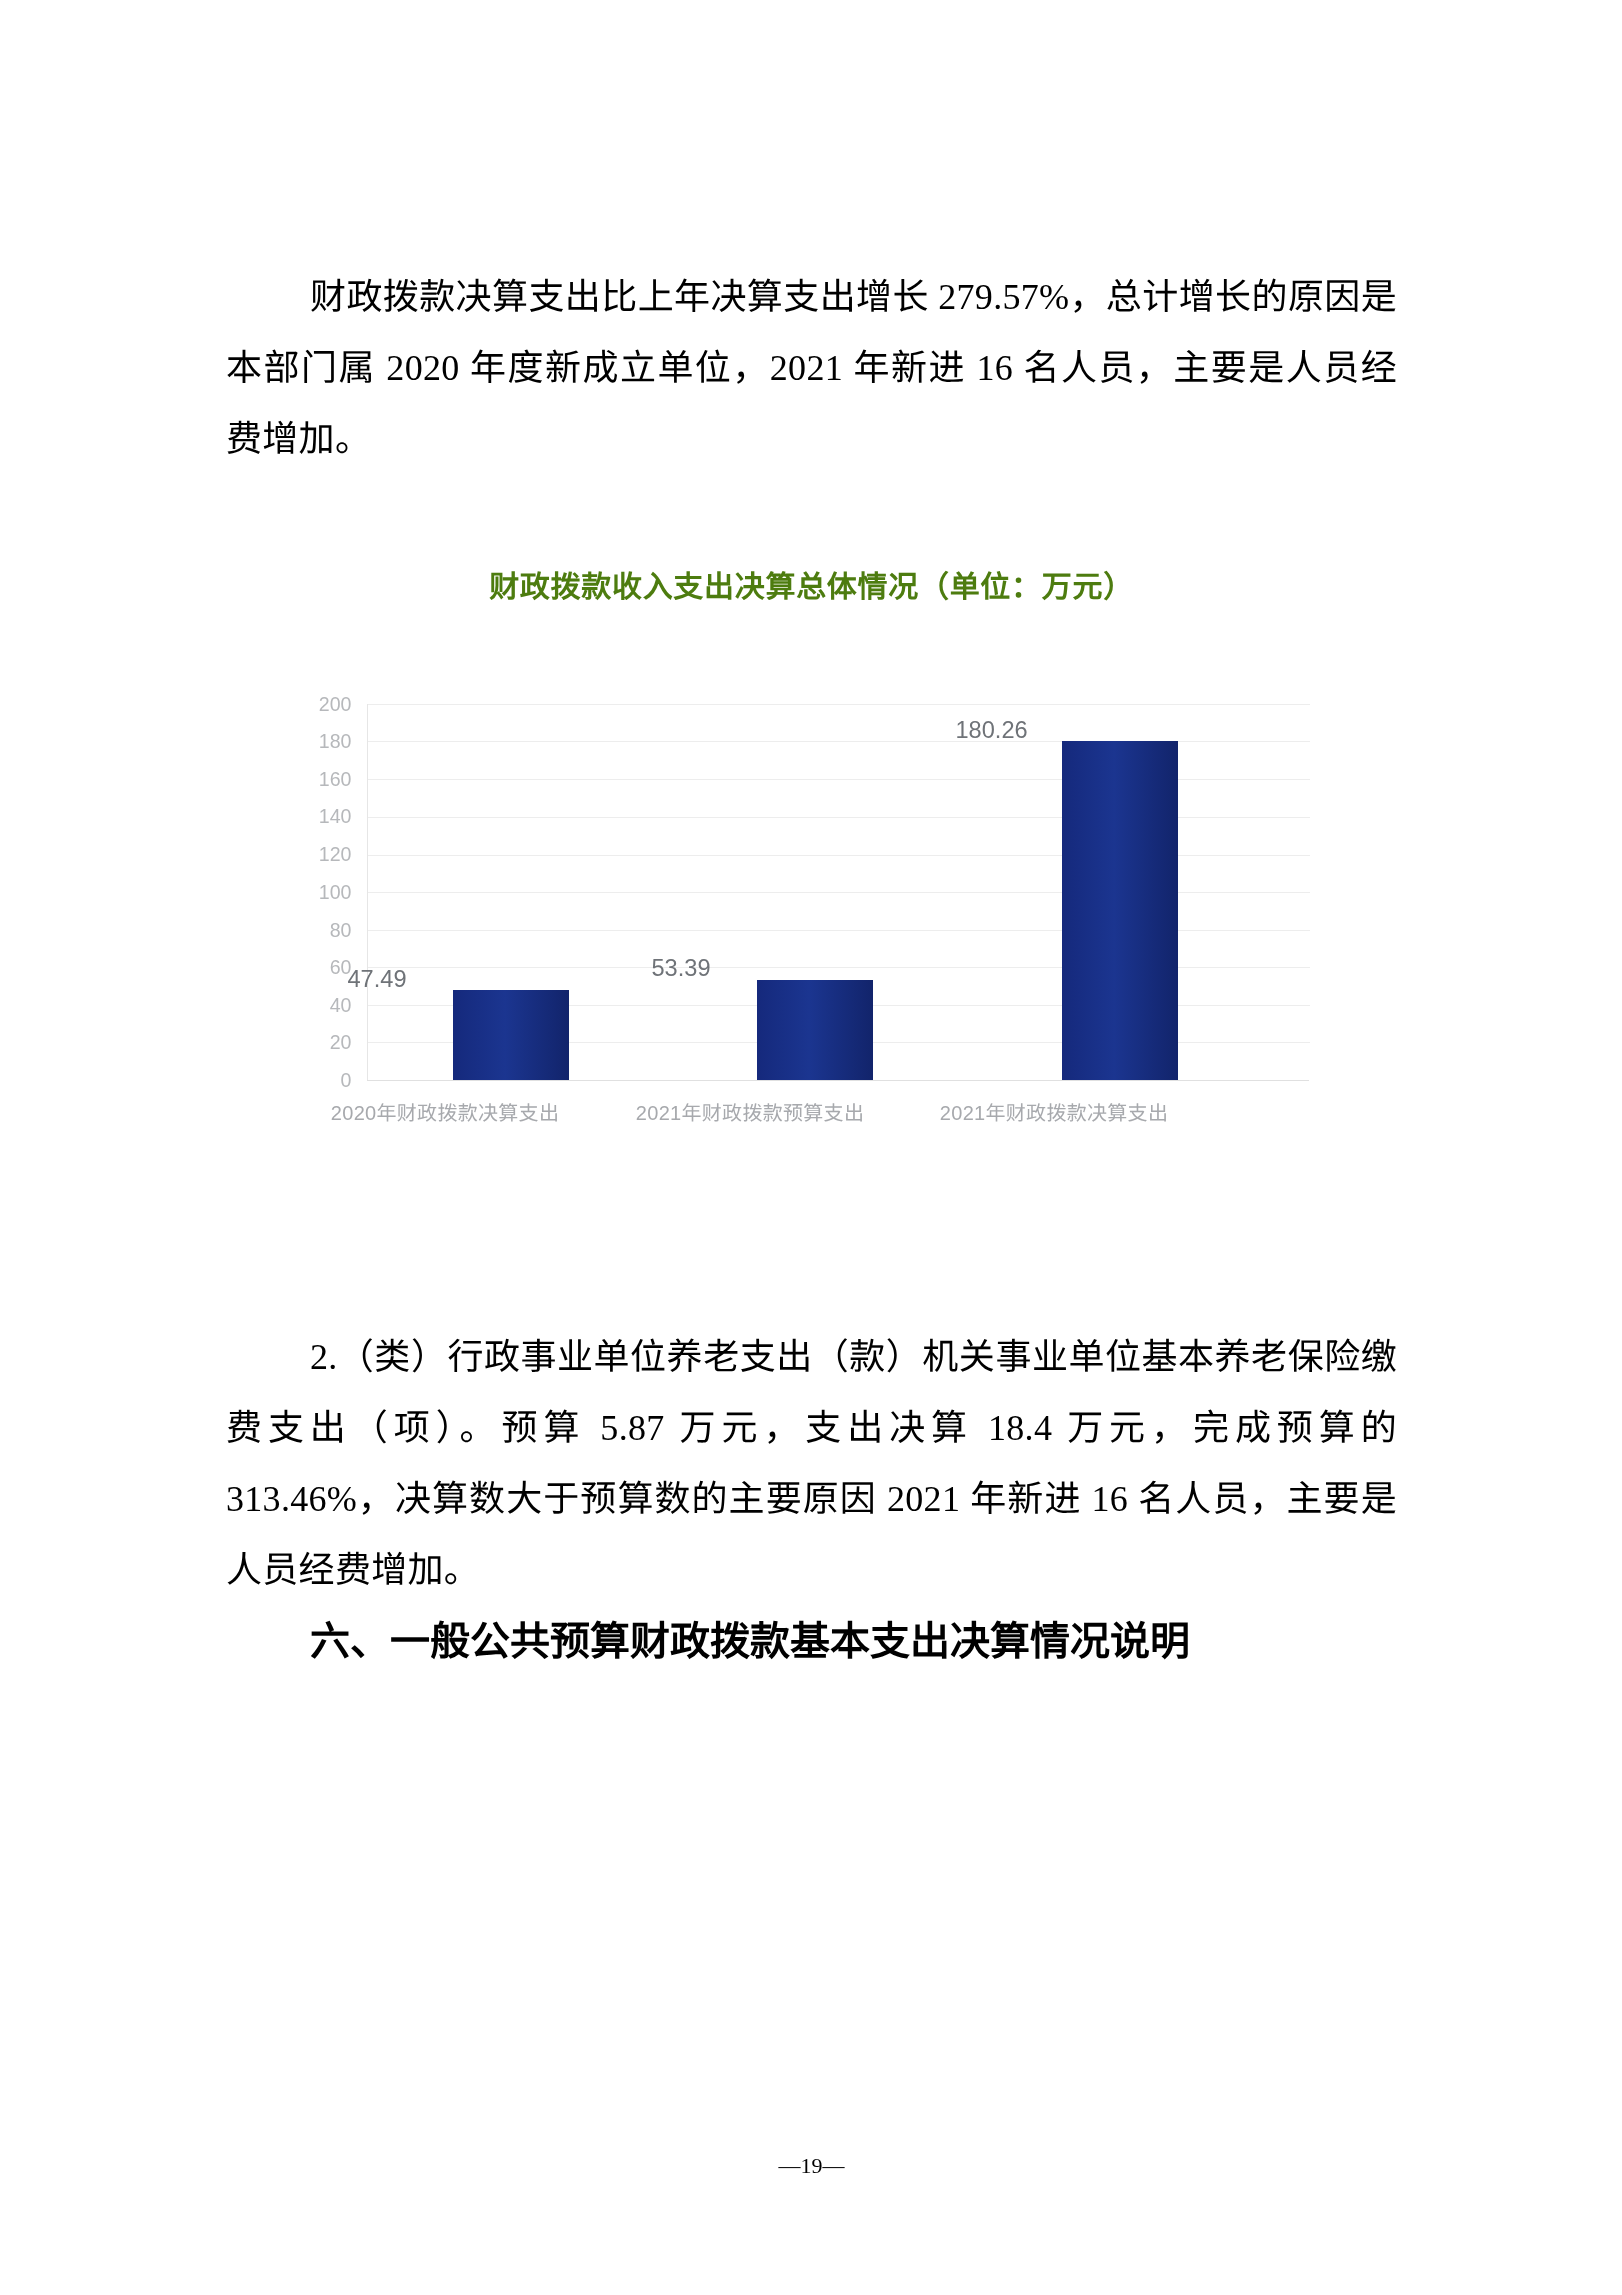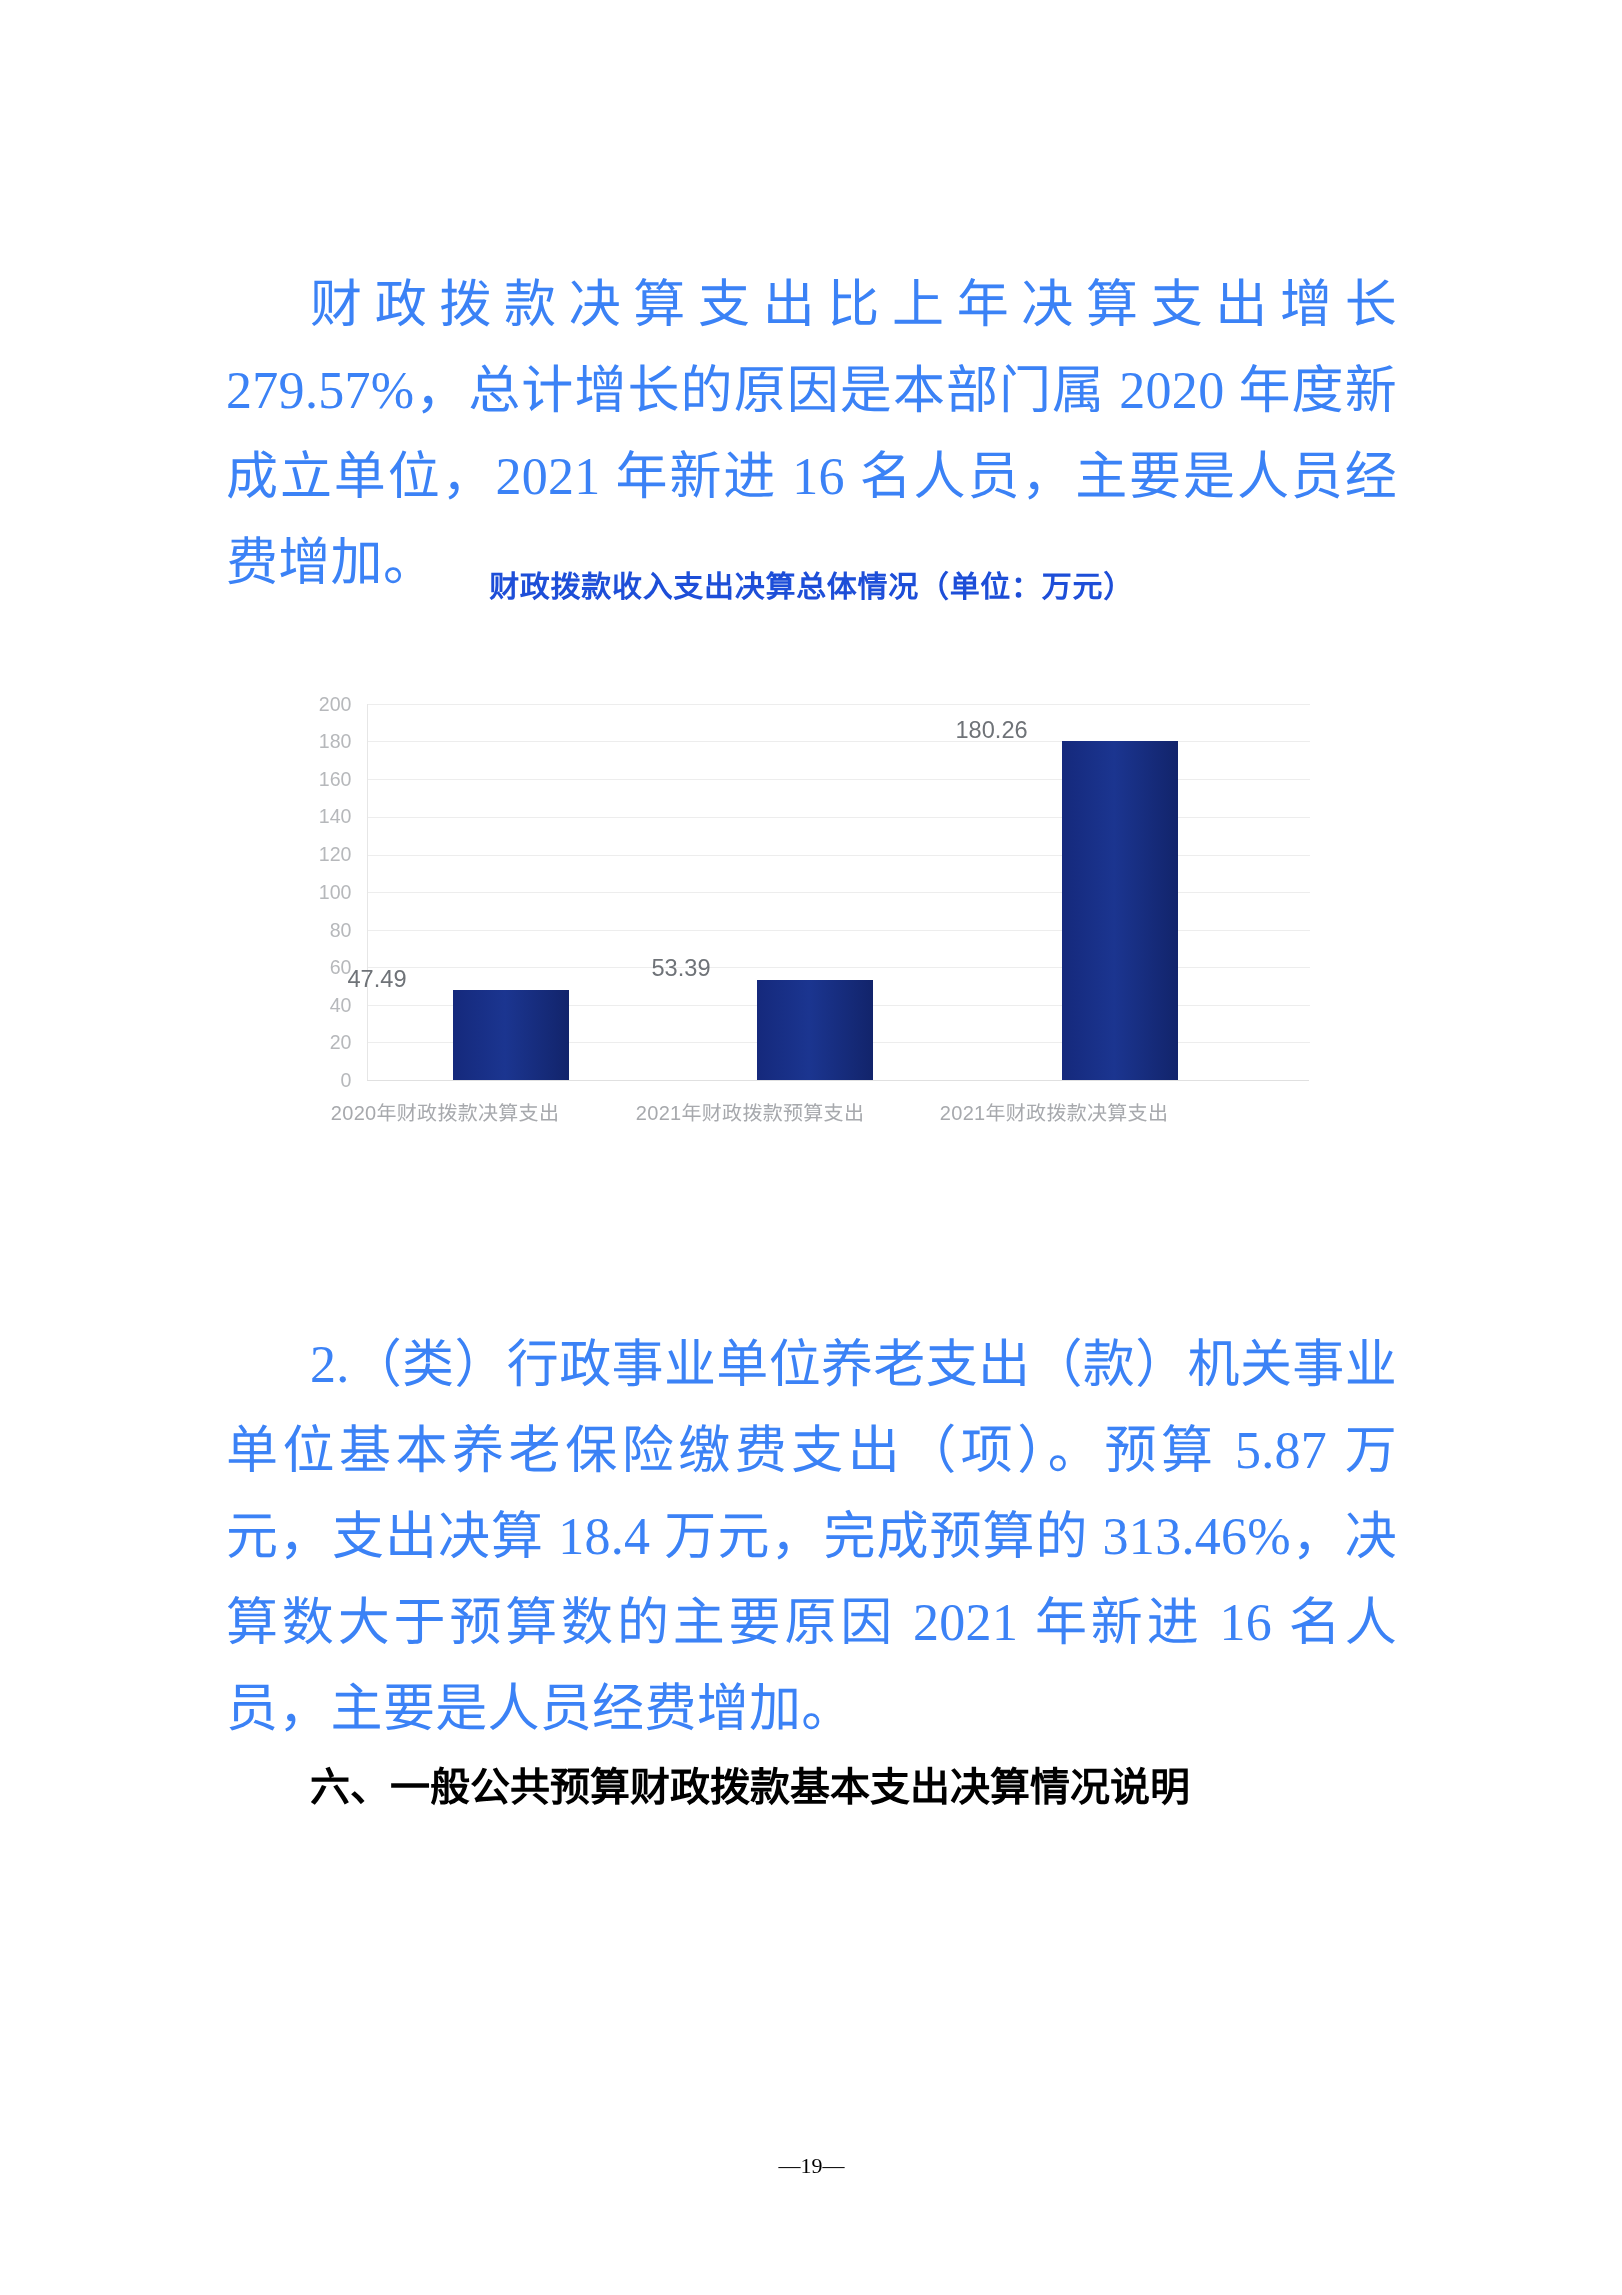--- a/index.html
+++ b/index.html
@@ -21,23 +21,23 @@
   }
   .content {
     position: absolute;
     left: 226px;
     top: 0;
     width: 1171px;
     height: 2295px;
   }
   
   .para {
-    font-size: 52px;
-    line-height: 86px;
-    color: #3b82f6;
+    font-size: 36px;
+    line-height: 71px;
+    color: #000000;
     text-align: justify;
     text-justify: inter-ideograph;
     letter-spacing: 0.3px;
     margin: 0;
   }
   .indent {
     text-indent: 84px;
   }
   .p-top {
     position: absolute;
@@ -68,21 +68,21 @@
     position: absolute;
     top: 523px;
     left: 0;
     width: 1171px;
     height: 733px;
   }
   .chart-title {
     font-family: "Liberation Sans", "DejaVu Sans", sans-serif;
     font-weight: bold;
     font-size: 30px;
-    color: #1d4ed8;
+    color: #4d7c0f;
     text-align: center;
     letter-spacing: 0.7px;
     margin-top: 39px;
   }
   .chart-area {
     position: relative;
     margin: 39px auto 0 auto;
     width: 1112px;
     height: 523px;
   }

